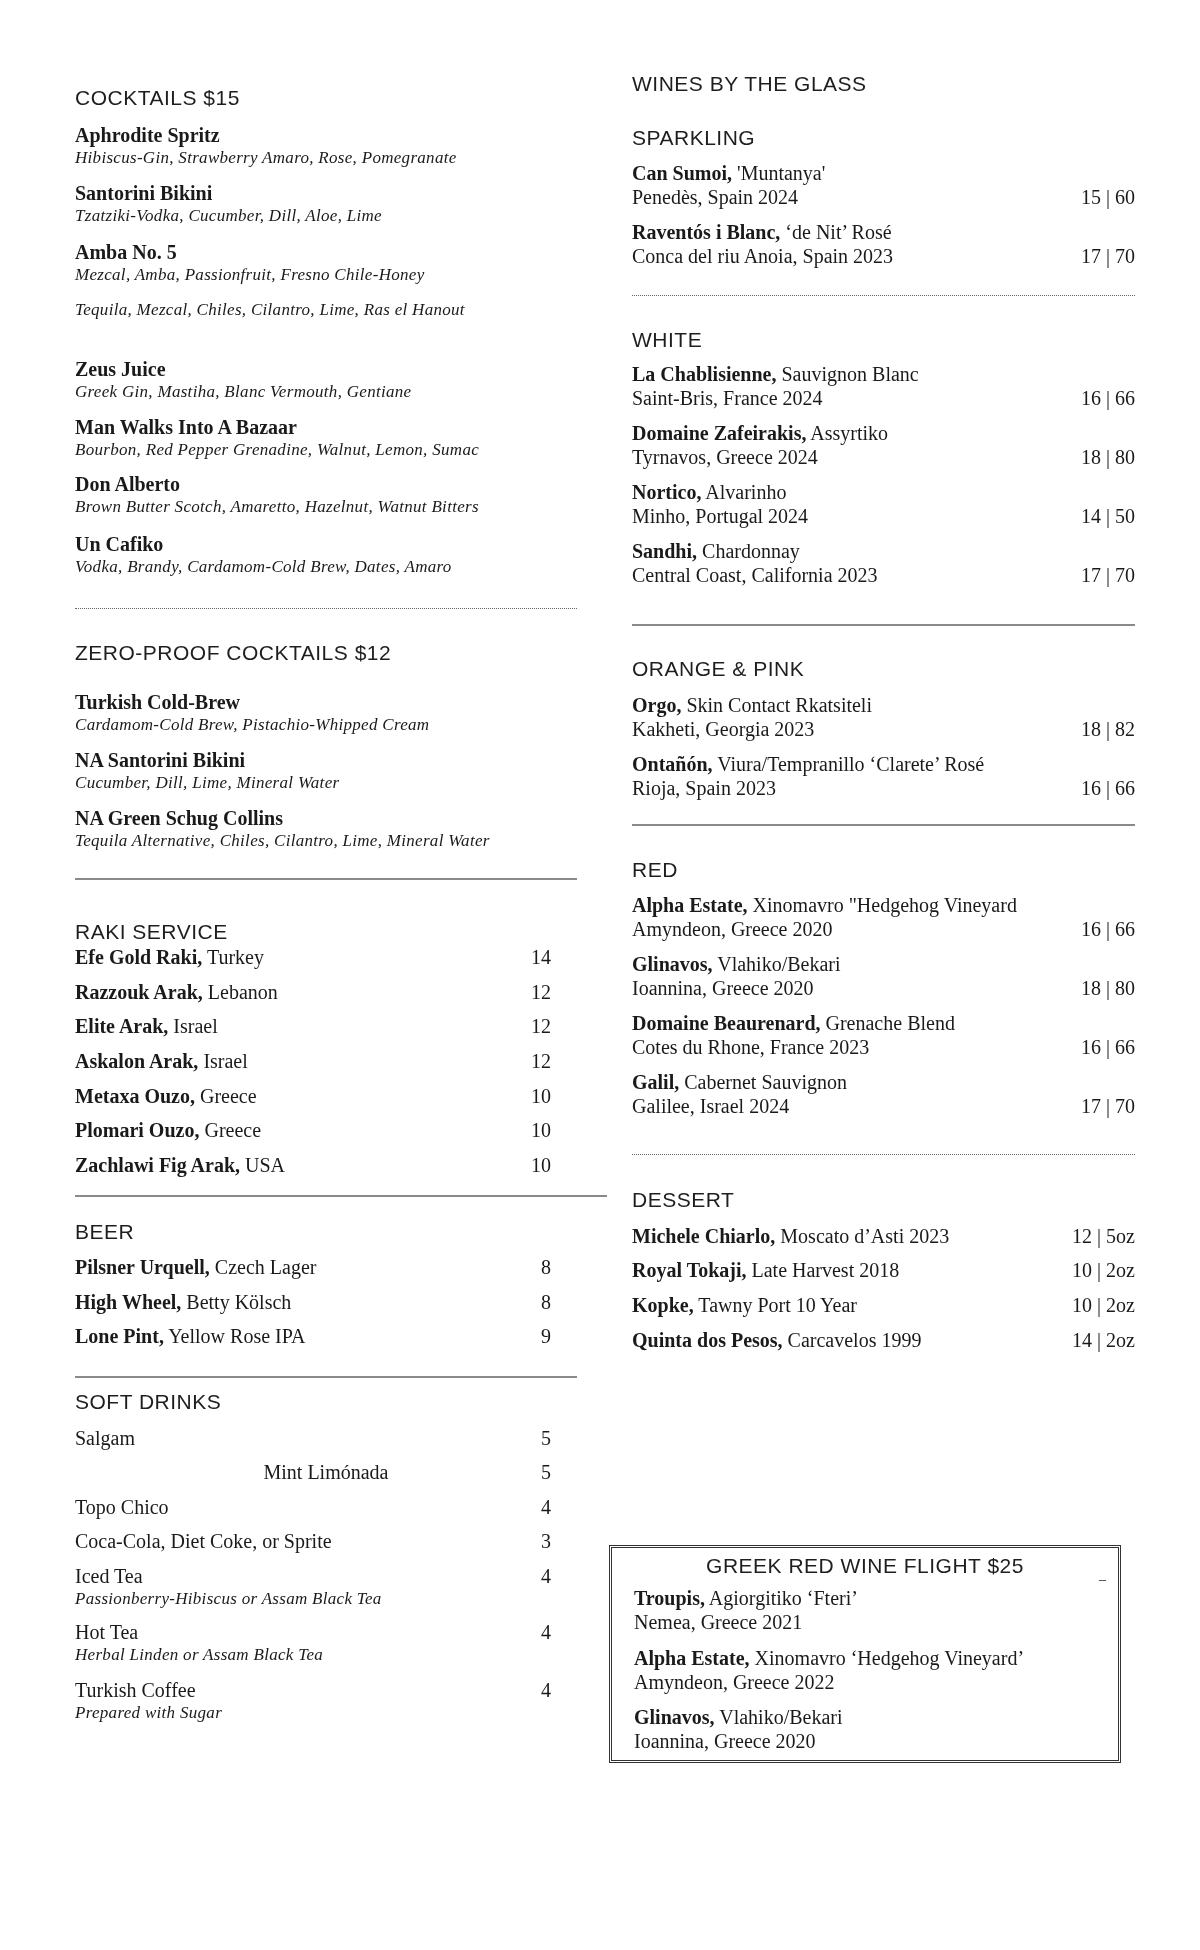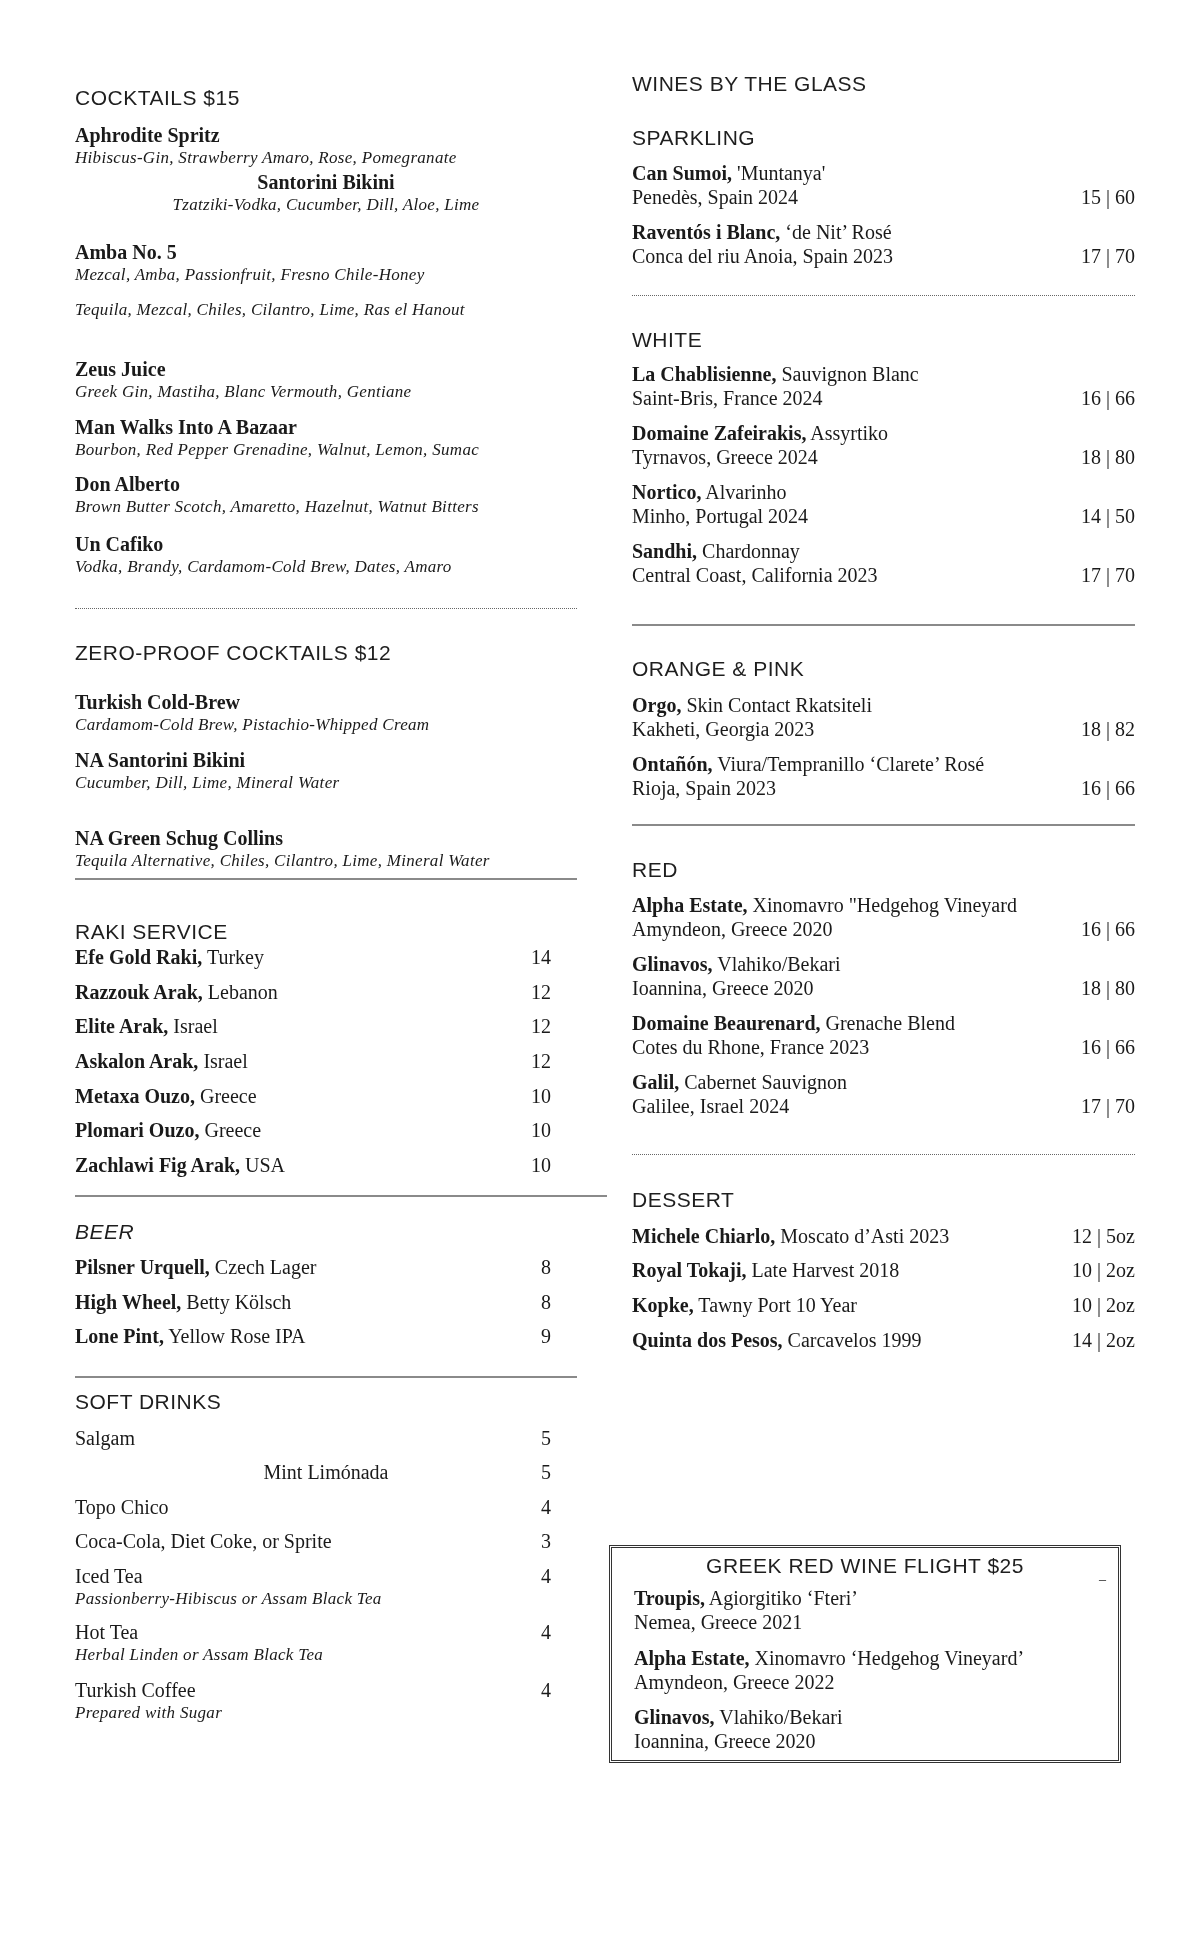--- a/index.html
+++ b/index.html
@@ -26,21 +26,21 @@
 <body>
 
 <div class="col-left">
 
   <div class="abs h" style="left:0;top:86px;">COCKTAILS $15</div>
 
   <div class="row" style="top:123px;">
     <div class="name">Aphrodite Spritz</div>
     <div class="desc">Hibiscus-Gin, Strawberry Amaro, Rose, Pomegranate</div>
   </div>
-  <div class="row" style="top:170px;text-align:center;">
+  <div class="row" style="top:181px;">
     <div class="name">Santorini Bikini</div>
     <div class="desc">Tzatziki-Vodka, Cucumber, Dill, Aloe, Lime</div>
   </div>
   <div class="row" style="top:240px;">
     <div class="name">Amba No. 5</div>
     <div class="desc">Mezcal, Amba, Passionfruit, Fresno Chile-Honey</div>
   </div>
   <div class="row" style="top:299px;">
     <div class="desc">Tequila, Mezcal, Chiles, Cilantro, Lime, Ras el Hanout</div>
   </div>
@@ -65,21 +65,21 @@
 
   <div class="abs h" style="left:0;top:641px;">ZERO-PROOF COCKTAILS $12</div>
   <div class="row" style="top:690px;">
     <div class="name">Turkish Cold-Brew</div>
     <div class="desc">Cardamom-Cold Brew, Pistachio-Whipped Cream</div>
   </div>
   <div class="row" style="top:748px;">
     <div class="name">NA Santorini Bikini</div>
     <div class="desc">Cucumber, Dill, Lime, Mineral Water</div>
   </div>
-  <div class="row" style="top:806px;margin-top:20px;">
+  <div class="row" style="top:806px;">
     <div class="name">NA Green Schug Collins</div>
     <div class="desc">Tequila Alternative, Chiles, Cilantro, Lime, Mineral Water</div>
   </div>
 
   <div class="rule-solid" style="top:878px;"></div>
 
   <div class="abs h" style="left:0;top:920px;">RAKI SERVICE</div>
   <div class="row reg" style="top:945px;height:24px;">
     <b>Efe Gold Raki,</b><span> Turkey</span>
     <span class="price" style="right:26px;text-align:center;">14</span>
@@ -104,21 +104,21 @@
     <b>Plomari Ouzo,</b><span> Greece</span>
     <span class="price" style="right:26px;">10</span>
   </div>
   <div class="row reg" style="top:1153px;height:24px;">
     <b>Zachlawi Fig Arak,</b><span> USA</span>
     <span class="price" style="right:26px;">10</span>
   </div>
 
   <div class="rule-solid" style="top:1195px;right:-30px;"></div>
 
-  <div class="abs h" style="left:0;top:1220px;font-style:italic;">BEER</div>
+  <div class="abs h" style="left:0;top:1220px;">BEER</div>
   <div class="row reg" style="top:1255px;height:24px;">
     <b>Pilsner Urquell,</b><span> Czech Lager</span>
     <span class="price" style="right:26px;">8</span>
   </div>
   <div class="row reg" style="top:1290px;height:24px;">
     <b>High Wheel,</b><span> Betty Kölsch</span>
     <span class="price" style="right:26px;">8</span>
   </div>
   <div class="row reg" style="top:1324px;height:24px;">
     <b>Lone Pint,</b><span> Yellow Rose IPA</span>

